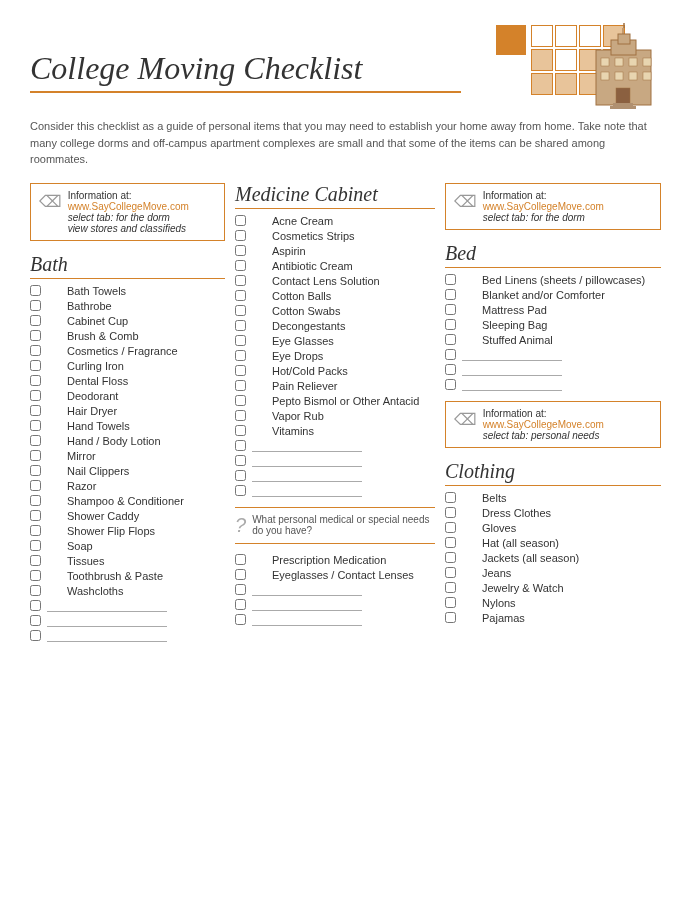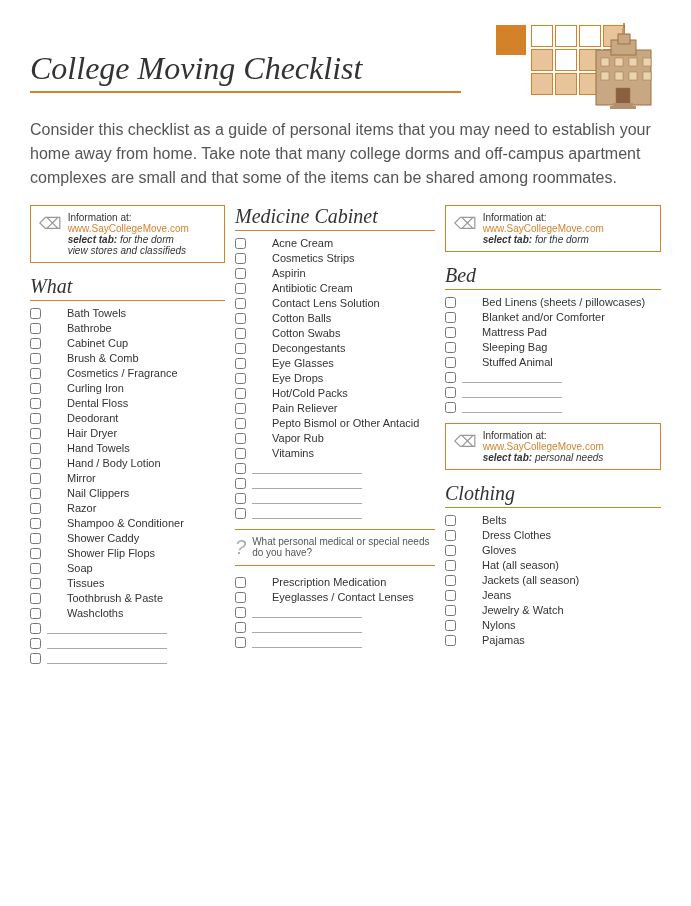--- a/index.html
+++ b/index.html
@@ -64,21 +64,21 @@
     .grid-box.filled { background: #e8c49a; }
     .grid-box.empty { background: #fff; }
     .building-icon {
       position: absolute;
       right: 0;
       top: 0;
       width: 70px;
       height: 90px;
     }
     .description {
-      font-size: 16px;
+      font-size: 11px;
       color: #555;
       margin-bottom: 15px;
       line-height: 1.5;
     }
     .main-content {
       display: flex;
       gap: 10px;
     }
     .col-left {
       width: 195px;
@@ -108,21 +108,21 @@
     .info-box a {
       color: #d4822a;
       text-decoration: none;
       font-size: 10px;
     }
     .info-box .select-tab {
       font-style: italic;
       font-size: 10px;
     }
     .info-box .select-tab strong {
-      font-weight: bold;
+      font-weight: normal;
       font-style: italic;
     }
     .section-title {
       font-family: Georgia, serif;
       font-style: italic;
       font-size: 20px;
       color: #333;
       font-weight: normal;
       margin-bottom: 6px;
       border-bottom: 1px solid #d4822a;
@@ -242,21 +242,21 @@
         <div>Information at:</div>
         <a href="#">www.SayCollegeMove.com</a><br>
         <span class="select-tab">
           <strong>select tab:</strong>
           <em>for the dorm</em>
         </span><br>
         <em>view stores and classifieds</em>
       </div>
     </div>
 
-    <div class="section-title">What</div>
+    <div class="section-title">Bath</div>
     <div id="bath-list">
         <div class="checklist-item">
           <input type="checkbox" style="">
           <span>Bath Towels</span>
         </div>
         <div class="checklist-item">
           <input type="checkbox" style="">
           <span>Bathrobe</span>
         </div>
         <div class="checklist-item">

